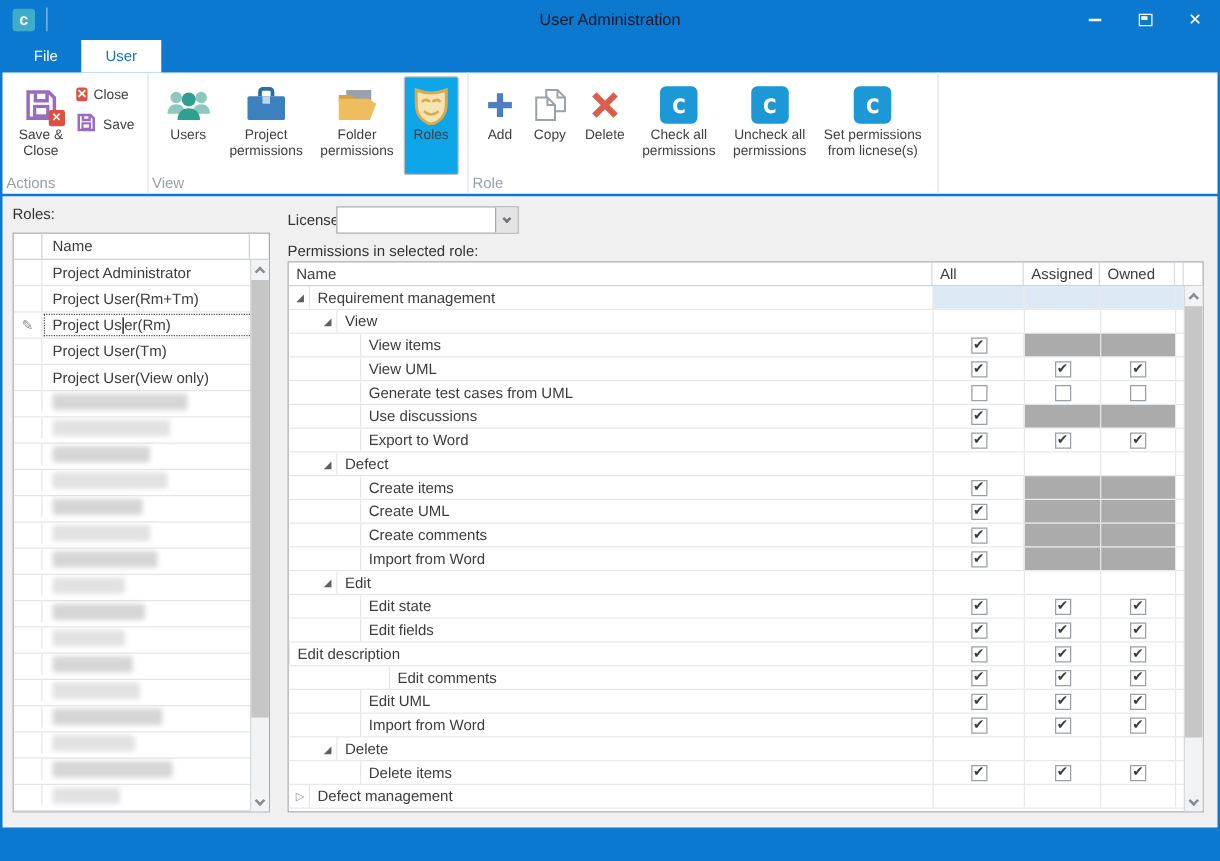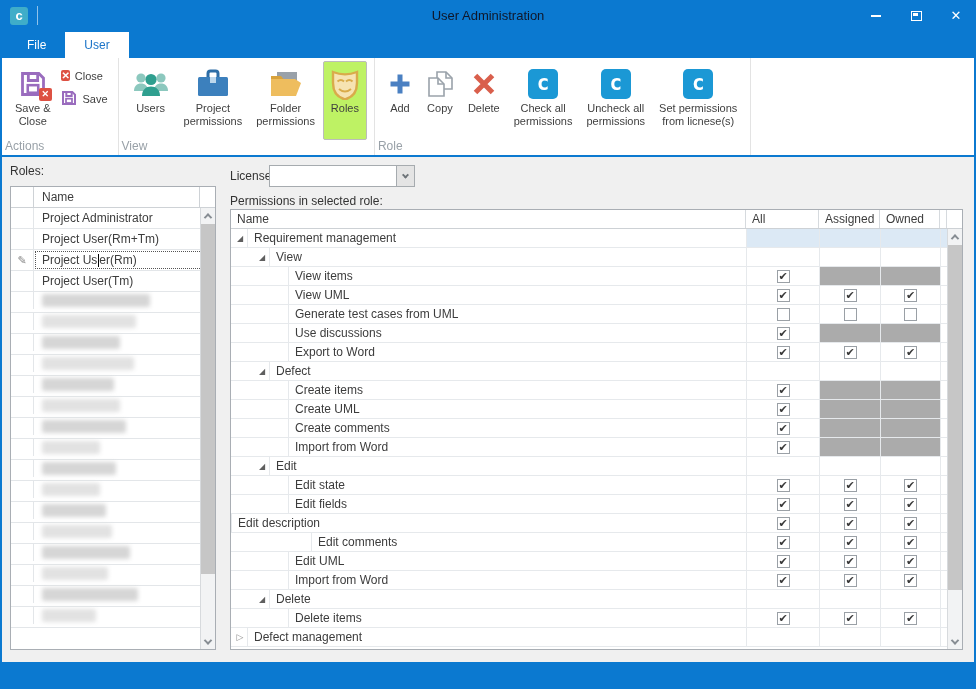--- a/index.html
+++ b/index.html
@@ -28,21 +28,21 @@
 
   
   .ribbon{position:absolute;top:58px;left:2px;right:2px;height:97px;background:#fff;display:flex}
   .rb-group{display:flex;flex-direction:column;border-right:1px solid #e3e3e3;padding:0 3px}
   .rb-body{flex:1;display:flex;align-items:stretch;padding:3px 3px 0}
   .rb-label{height:15px;text-align:left;font-size:12px;color:#99a1a8;line-height:13px}
   .rb-btn{display:flex;flex-direction:column;align-items:center;padding:3px 5px 1px;margin:0 1px;
           border:1px solid transparent;border-radius:2px;cursor:default}
   .rb-btn .ic{height:37px;display:flex;align-items:center;justify-content:center}
   .rb-btn .lb{font-size:11px;color:#3f3f3f;text-align:center;line-height:13px;white-space:pre-line}
-  .rb-btn.selected{background:#bef264;border-color:#bcbcbc}
+  .rb-btn.selected{background:#0ea5e9;border-color:#bcbcbc}
   .rb-smallcol{display:flex;flex-direction:column;gap:7px;padding:7px 4px 0}
   .rb-small{display:flex;align-items:center;gap:5px;font-size:11px;color:#3f3f3f}
   .badge-x{width:15px;height:15px;background:#dd5143;border-radius:2px;color:#fff;font-size:10px;
            font-weight:bold;line-height:15px;text-align:center}
   .logo-sq{width:30px;height:30px;border-radius:5px;background:#1b98d5;color:#fff;display:flex;
            align-items:center;justify-content:center;font-weight:bold;font-size:21px;
            font-family:"DejaVu Sans Mono",monospace;padding-bottom:2px}
   .savewrap{position:relative;width:28px;height:28px}
   .savewrap .badge-x{position:absolute;right:-5px;bottom:-3px;width:13px;height:13px;font-size:9px;line-height:13px}
 
@@ -282,20 +282,24 @@
             <span class="caret"></span>
             <span>er(Rm)</span>
           </div>
         </div>
         <div class="rl-row">
           <div class="rl-ind"></div>
           <div class="rl-name">Project User(Tm)</div>
         </div>
         <div class="rl-row">
           <div class="rl-ind"></div>
+          <div class="rl-name">Project User(View only)</div>
+        </div>
+        <div class="rl-row">
+          <div class="rl-ind"></div>
           <div class="rl-name">
             <span class="blurblk" style="width:108px;background:#d6d6d6"></span>
           </div>
           <span></span>
         </div>
         <div class="rl-row">
           <div class="rl-ind"></div>
           <div class="rl-name">
             <span class="blurblk" style="width:94px;background:#e2e2e2"></span>
           </div>

